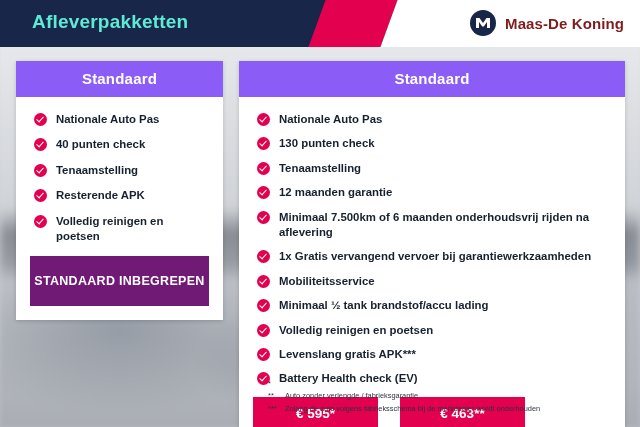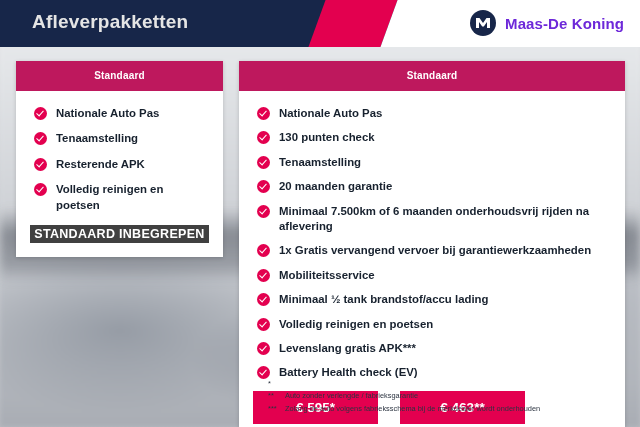--- a/index.html
+++ b/index.html
@@ -47,21 +47,21 @@
     left: 0; top: 0;
     width: 640px;
     height: 47px;
     background: #172649;
     z-index: 5;
   }
   .header-title {
     position: absolute;
     left: 32px;
     top: 11px;
-    color: #e5e5e5;
+    color: #5eead4;
     font-size: 19px;
     font-weight: bold;
     letter-spacing: 0.2px;
   }
   .header-accent {
     position: absolute;
     right: 251px;
     top: 0;
     width: 72px;
     height: 47px;
@@ -92,38 +92,38 @@
     top: 10px;
     display: flex;
     align-items: center;
     gap: 9px;
   }
   .brand-mark {
     width: 26px;
     height: 26px;
   }
   .brand-name {
-    color: #6d28d9;
+    color: #7f1d1d;
     font-size: 15px;
     font-weight: bold;
     letter-spacing: 0.1px;
   }
 
   
   .card {
     position: absolute;
     background: #ffffff;
     box-shadow: 0 1px 4px rgba(0,0,0,0.18);
     z-index: 4;
   }
   .card-header {
-    background: #be185d;
+    background: #8b5cf6;
     color: #ffffff;
     text-align: center;
-    font-size: 10px;
+    font-size: 15px;
     font-weight: bold;
     padding: 9px 0 10px 0;
     letter-spacing: 0.2px;
   }
   .card-body {
     padding: 11px 14px 12px 14px;
   }
   .card-std {
     left: 16px;
     top: 61px;
@@ -173,26 +173,26 @@
     border-width: 0 1.6px 1.6px 0;
     transform: rotate(42deg);
   }
   .li-text {
     display: block;
   }
 
   .btn-std {
     display: block;
     margin: 12px 0 2px 0;
-    background: #404040;
+    background: #701a75;
     color: #ffffff;
     text-align: center;
     font-size: 12.5px;
     font-weight: bold;
-    padding: 2px 0;
+    padding: 18px 0;
     border: none;
     width: 100%;
     letter-spacing: 0.3px;
     cursor: pointer;
     font-family: "Liberation Sans", sans-serif;
   }
 
   .price-row {
     display: flex;
     justify-content: flex-start;
@@ -260,20 +260,24 @@
   <div class="card card-std">
     <div class="card-header">Standaard</div>
     <div class="card-body">
       <ul class="feature-list">
         <li>
           <span class="check"></span>
           <span class="li-text">Nationale Auto Pas</span>
         </li>
         <li>
           <span class="check"></span>
+          <span class="li-text">40 punten check</span>
+        </li>
+        <li>
+          <span class="check"></span>
           <span class="li-text">Tenaamstelling</span>
         </li>
         <li>
           <span class="check"></span>
           <span class="li-text">Resterende APK</span>
         </li>
         <li>
           <span class="check"></span>
           <span class="li-text">Volledig reinigen en poetsen</span>
         </li>
@@ -293,21 +297,21 @@
         <li>
           <span class="check"></span>
           <span class="li-text">130 punten check</span>
         </li>
         <li>
           <span class="check"></span>
           <span class="li-text">Tenaamstelling</span>
         </li>
         <li>
           <span class="check"></span>
-          <span class="li-text">20 maanden garantie</span>
+          <span class="li-text">12 maanden garantie</span>
         </li>
         <li>
           <span class="check"></span>
           <span class="li-text">Minimaal 7.500km of 6 maanden onderhoudsvrij rijden na aflevering</span>
         </li>
         <li>
           <span class="check"></span>
           <span class="li-text">1x Gratis vervangend vervoer bij garantiewerkzaamheden</span>
         </li>
         <li>

